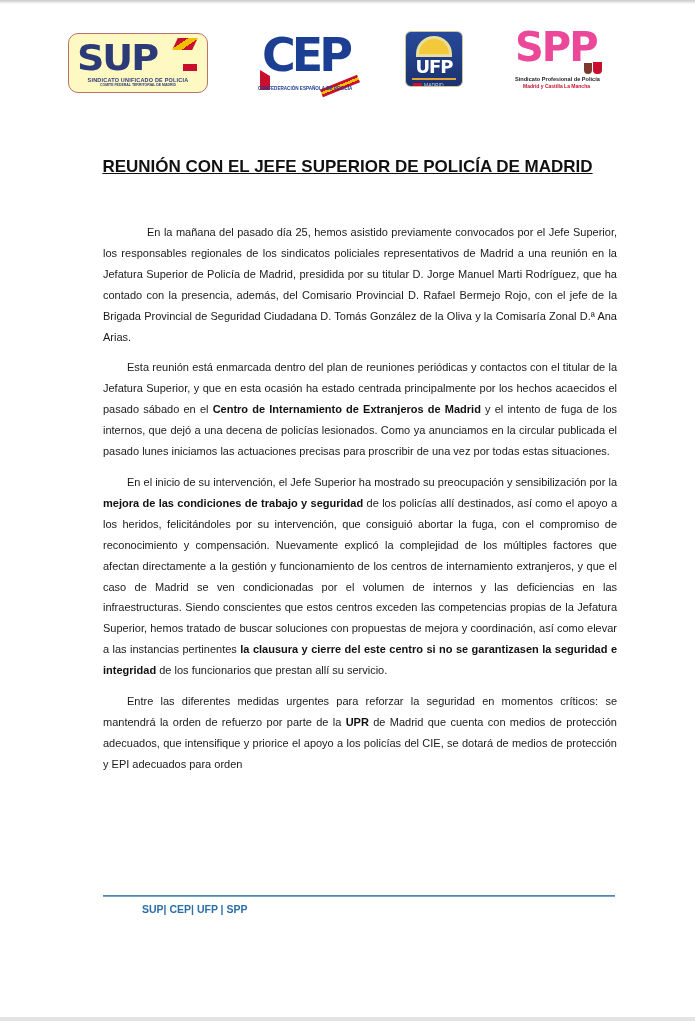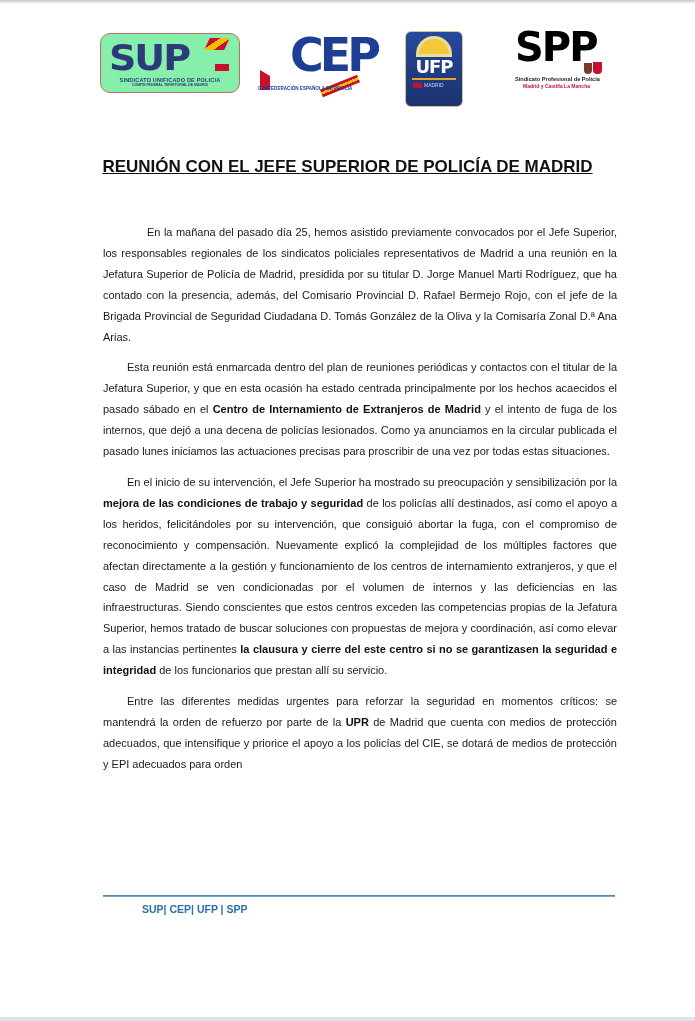--- a/index.html
+++ b/index.html
@@ -13,22 +13,22 @@
     position: absolute; left: 0; top: 0; width: 695px; height: 1017px;
     background: #ffffff;
   }
   .top-shade {
     position: absolute; left: 0; top: 0; width: 695px; height: 4px;
     background: linear-gradient(#c8c8c8, #ffffff);
   }
   
   .logo { position: absolute; }
   .sup-logo {
-    left: 100px; top: 33px; width: 140px; height: 60px;
-    border: 1.5px solid #b8736a; border-radius: 10px; background: #86efac;
+    left: 68px; top: 33px; width: 140px; height: 60px;
+    border: 1.5px solid #b8736a; border-radius: 10px; background: #fef9c3;
     box-sizing: border-box;
   }
   .sup-letters {
     position: absolute; left: 8px; top: 2px; font-family: "DejaVu Sans", sans-serif;
     font-weight: bold; font-size: 38px; color: #2c3a78; letter-spacing: -2px;
     transform: scaleY(0.95);
   }
   .sup-flag {
     position: absolute; left: 106px; top: 4px; width: 20px; height: 12px;
     background: linear-gradient(135deg, #c8102e 0 33%, #f1bf00 33% 66%, #c8102e 66%);
@@ -41,37 +41,37 @@
     position: absolute; left: 4px; top: 43px; width: 130px; font-size: 5.5px; font-weight: bold;
     color: #2c3a78; text-align: center; line-height: 6px; letter-spacing: 0.2px;
   }
   .sup-caption2 {
     position: absolute; left: 4px; top: 49px; width: 130px; font-size: 3.5px; font-weight: bold;
     color: #2c3a78; text-align: center; line-height: 4px;
   }
   .cep-logo { left: 258px; top: 32px; width: 102px; height: 66px; }
   .cep-letters {
     position: absolute; left: 4px; top: -4px; font-family: "DejaVu Sans", sans-serif;
-    font-weight: bold; font-size: 46px; color: #1d3f93; letter-spacing: -4px; margin-left: 28px;
+    font-weight: bold; font-size: 46px; color: #1d3f93; letter-spacing: -4px;
   }
   .cep-red {
     position: absolute; left: 2px; top: 38px; width: 10px; height: 20px; background: #c8102e;
     clip-path: polygon(0 0, 100% 30%, 100% 100%, 0 100%);
   }
   .cep-stripe {
     position: absolute; left: 62px; top: 50px; width: 40px; height: 8px;
     background: linear-gradient(#c8102e 0 33%, #f1bf00 33% 66%, #c8102e 66%);
     transform: rotate(-22deg);
   }
   .cep-caption {
     position: absolute; left: 0px; top: 54px; width: 100px; font-size: 4.6px; font-weight: bold;
     color: #1d3f93; white-space: nowrap;
   }
   .ufp-logo {
-    left: 405px; top: 31px; width: 58px; height: 76px; border-radius: 6px;
+    left: 405px; top: 31px; width: 58px; height: 56px; border-radius: 6px;
     background: linear-gradient(#27499b, #1b326e); border: 1.5px solid #cfc49a; box-sizing: border-box;
     overflow: hidden;
   }
   .ufp-sun {
     position: absolute; left: 13px; top: 7px; width: 30px; height: 15px;
     border-radius: 15px 15px 0 0; background: #f3c83a;
     box-shadow: 0 0 0 3px #e7df9a;
   }
   .ufp-letters {
     position: absolute; left: 0; width: 100%; top: 24px; text-align: center;
@@ -79,21 +79,21 @@
     letter-spacing: -1px;
   }
   .ufp-bar { position: absolute; left: 6px; top: 46px; width: 44px; height: 1.5px; background: #e4a431; }
   .ufp-madrid {
     position: absolute; left: 18px; top: 50px; font-size: 5px; color: #cfd6ea;
   }
   .ufp-redbox { position: absolute; left: 7px; top: 51px; width: 9px; height: 5px; background: #c8102e; }
   .spp-logo { left: 513px; top: 32px; width: 100px; height: 66px; }
   .spp-letters {
     position: absolute; left: 2px; top: -8px; font-family: "DejaVu Sans", sans-serif;
-    font-weight: bold; font-size: 40px; color: #000000; letter-spacing: -2px;
+    font-weight: bold; font-size: 40px; color: #ec4899; letter-spacing: -2px;
   }
   .spp-crest {
     position: absolute; left: 80px; top: 30px; width: 9px; height: 12px; background: #c8102e;
     border-radius: 0 0 4px 4px;
   }
   .spp-crest2 {
     position: absolute; left: 71px; top: 31px; width: 8px; height: 11px; background: #7b3a2b;
     border-radius: 0 0 4px 4px;
   }
   .spp-caption {

